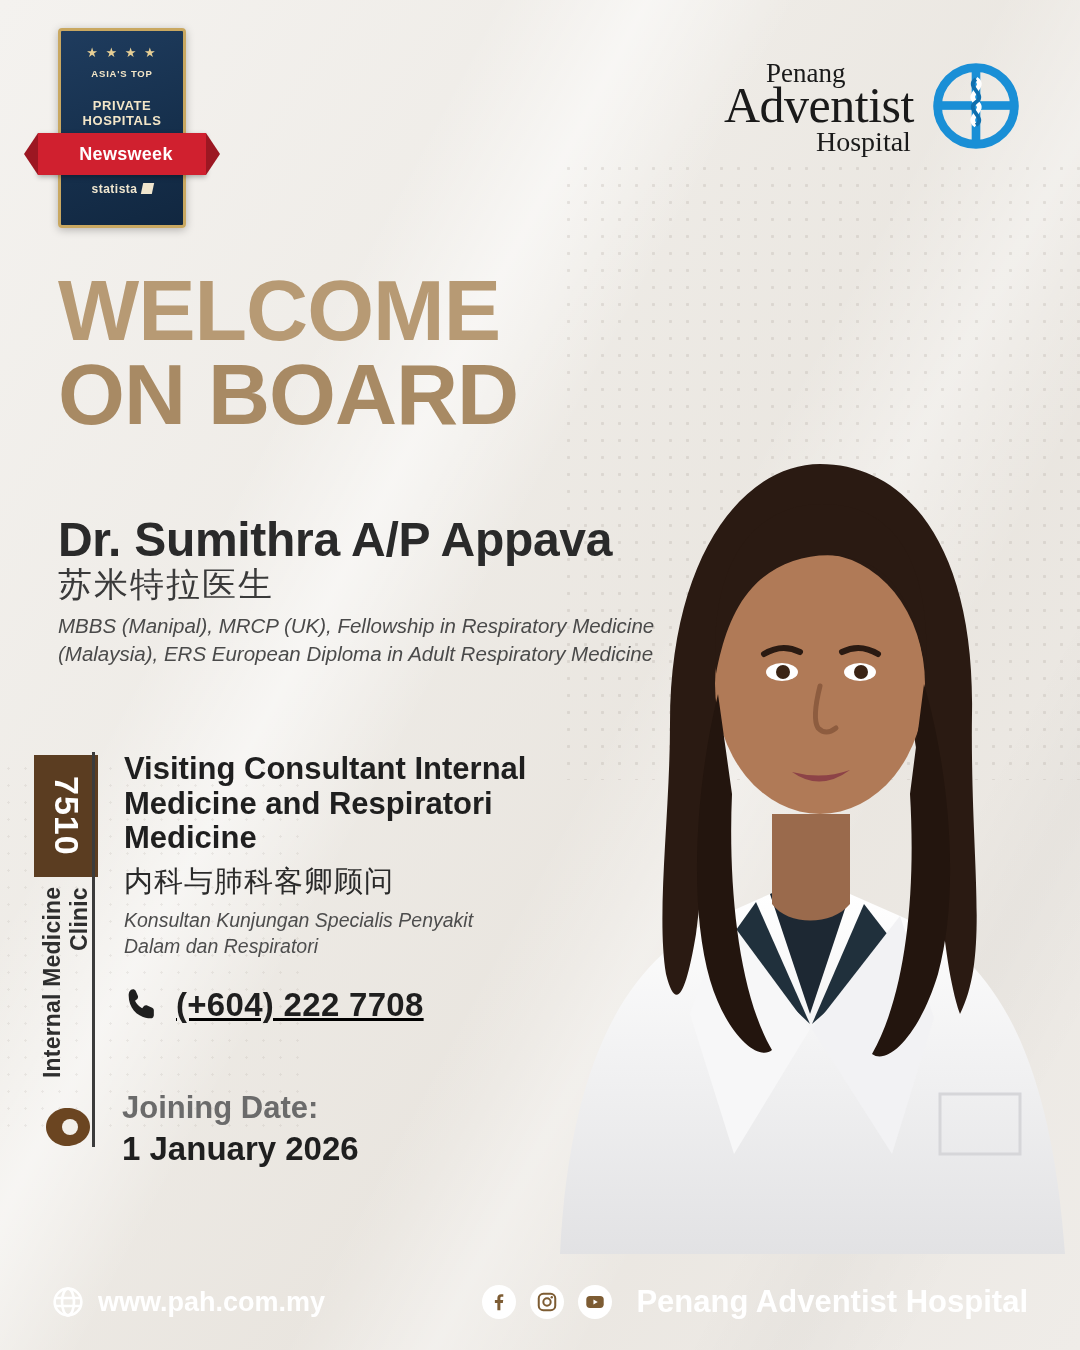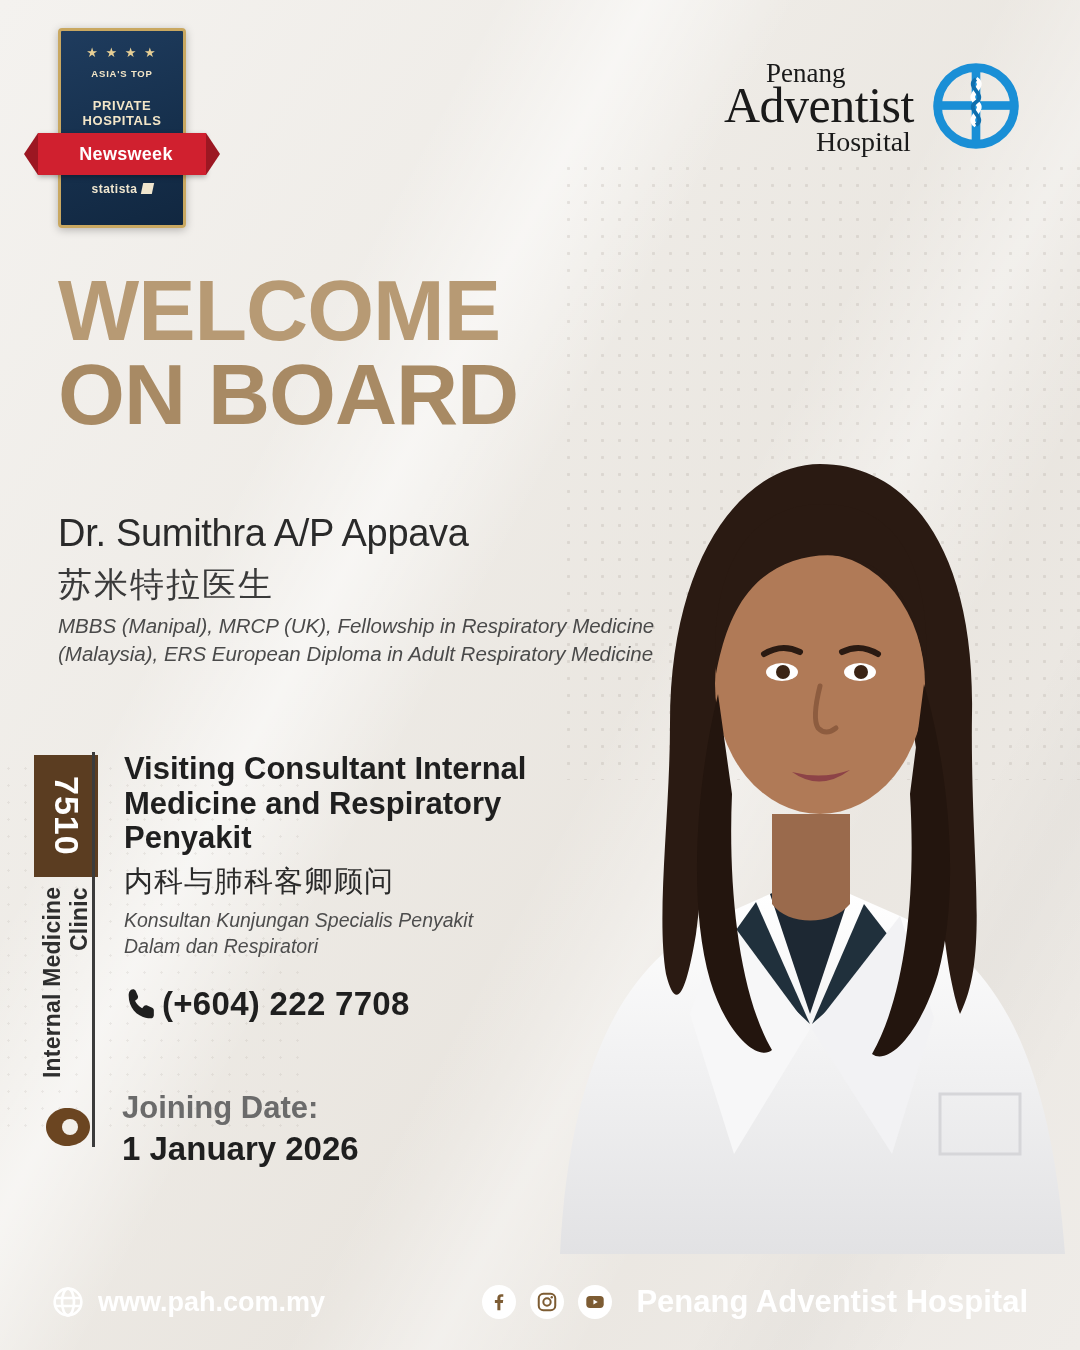--- a/index.html
+++ b/index.html
@@ -103,21 +103,21 @@
     font-weight: 800;
     font-size: 86px;
     line-height: 0.98;
     letter-spacing: -1px;
   }
   .headline .l2 { color: #a88a64; }
 
   
   .doc-name {
     position: absolute; left: 58px; top: 512px;
-    font-size: 38px; font-weight: 400; color: #2a2a2a; letter-spacing: -0.3px;
+    font-size: 48px; font-weight: 700; color: #2a2a2a; letter-spacing: -0.3px;
   }
   .doc-name-cn {
     position: absolute; left: 58px; top: 562px;
     font-size: 34px; color: #3a3a3a; letter-spacing: 2px;
   }
   .doc-quals {
     position: absolute; left: 58px; top: 612px; width: 600px;
     font-size: 20.5px; font-style: italic; color: #4a4a4a; line-height: 1.38;
   }
 
@@ -166,21 +166,21 @@
   .role-cn {
     position: absolute; left: 124px; top: 862px;
     font-size: 29px; color: #2a2a2a; letter-spacing: 1px;
   }
   .role-ms {
     position: absolute; left: 124px; top: 908px; width: 400px;
     font-size: 19.5px; font-style: italic; color: #4d4d4d; line-height: 1.32;
   }
   .phone {
     position: absolute; left: 122px; top: 985px;
-    display: flex; align-items: flex-start; 
+    display: flex; align-items: center; gap: 14px; text-decoration: underline;
   }
   .phone .num { font-size: 33px; font-weight: 800; color: #1f1f1f; letter-spacing: .3px; }
 
   .join-label {
     position: absolute; left: 122px; top: 1090px;
     font-size: 31px; color: #6b6b6b; font-weight: 600;
   }
   .join-date {
     position: absolute; left: 122px; top: 1130px;
     font-size: 33px; color: #1f1f1f; font-weight: 800;
@@ -253,21 +253,21 @@
     <div class="clinic-name">
       <span>Internal Medicine Clinic</span>
     </div>
   </div>
   <div class="clinic-line"></div>
   <svg class="pin" viewBox="0 0 52 46">
     <path d="M6 23 C6 12 16 4 27 4 C40 4 50 12 50 23 C50 33 40 42 27 42 C16 42 6 34 6 23 Z" fill="#6b4521"></path>
     <circle cx="30" cy="23" r="8" fill="#f2efe9"></circle>
   </svg>
 
-  <div class="role">Visiting Consultant Internal Medicine and Respiratory Penyakit</div>
+  <div class="role">Visiting Consultant Internal Medicine and Respiratori Medicine</div>
   <div class="role-cn">内科与肺科客卿顾问</div>
   <div class="role-ms">Konsultan Kunjungan Specialis Penyakit Dalam dan Respiratori</div>
 
   <div class="phone">
     <svg width="40" height="40" viewBox="0 0 24 24">
       <path d="M6.6 2.5c.7 0 1.3.4 1.6 1l1.3 3c.3.7.1 1.5-.5 2l-1.2 1c.9 1.9 2.4 3.5 4.3 4.5l1-1.2c.5-.6 1.3-.8 2-.5l3 1.3c.6.3 1 .9 1 1.6v3c0 1-.8 1.8-1.8 1.8C9.8 20 4 14.2 4 6.3 4 4.3 4.8 2.5 6.6 2.5z" fill="#1f1f1f"></path>
     </svg>
     <span class="num">(+604) 222 7708</span>
   </div>
 

